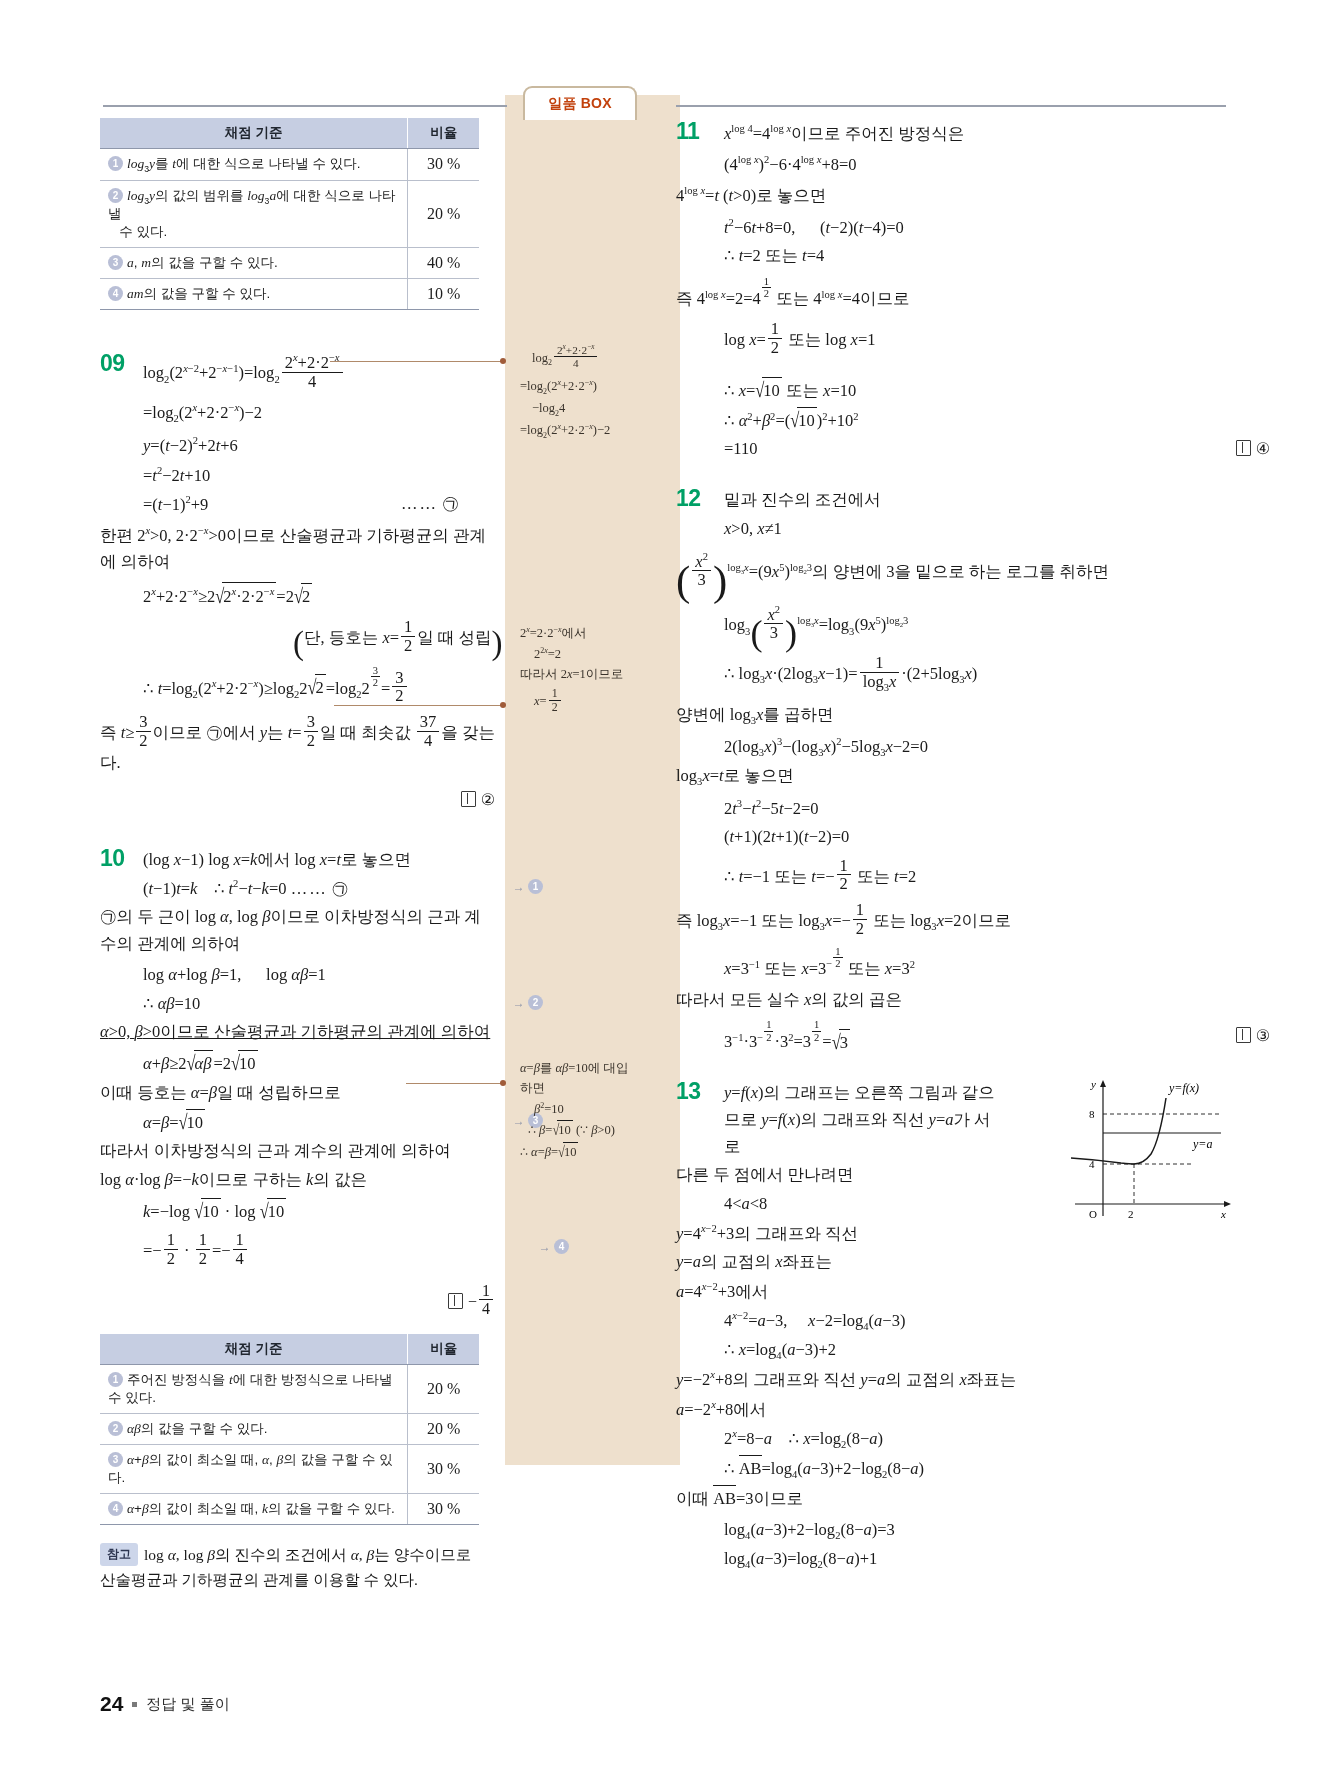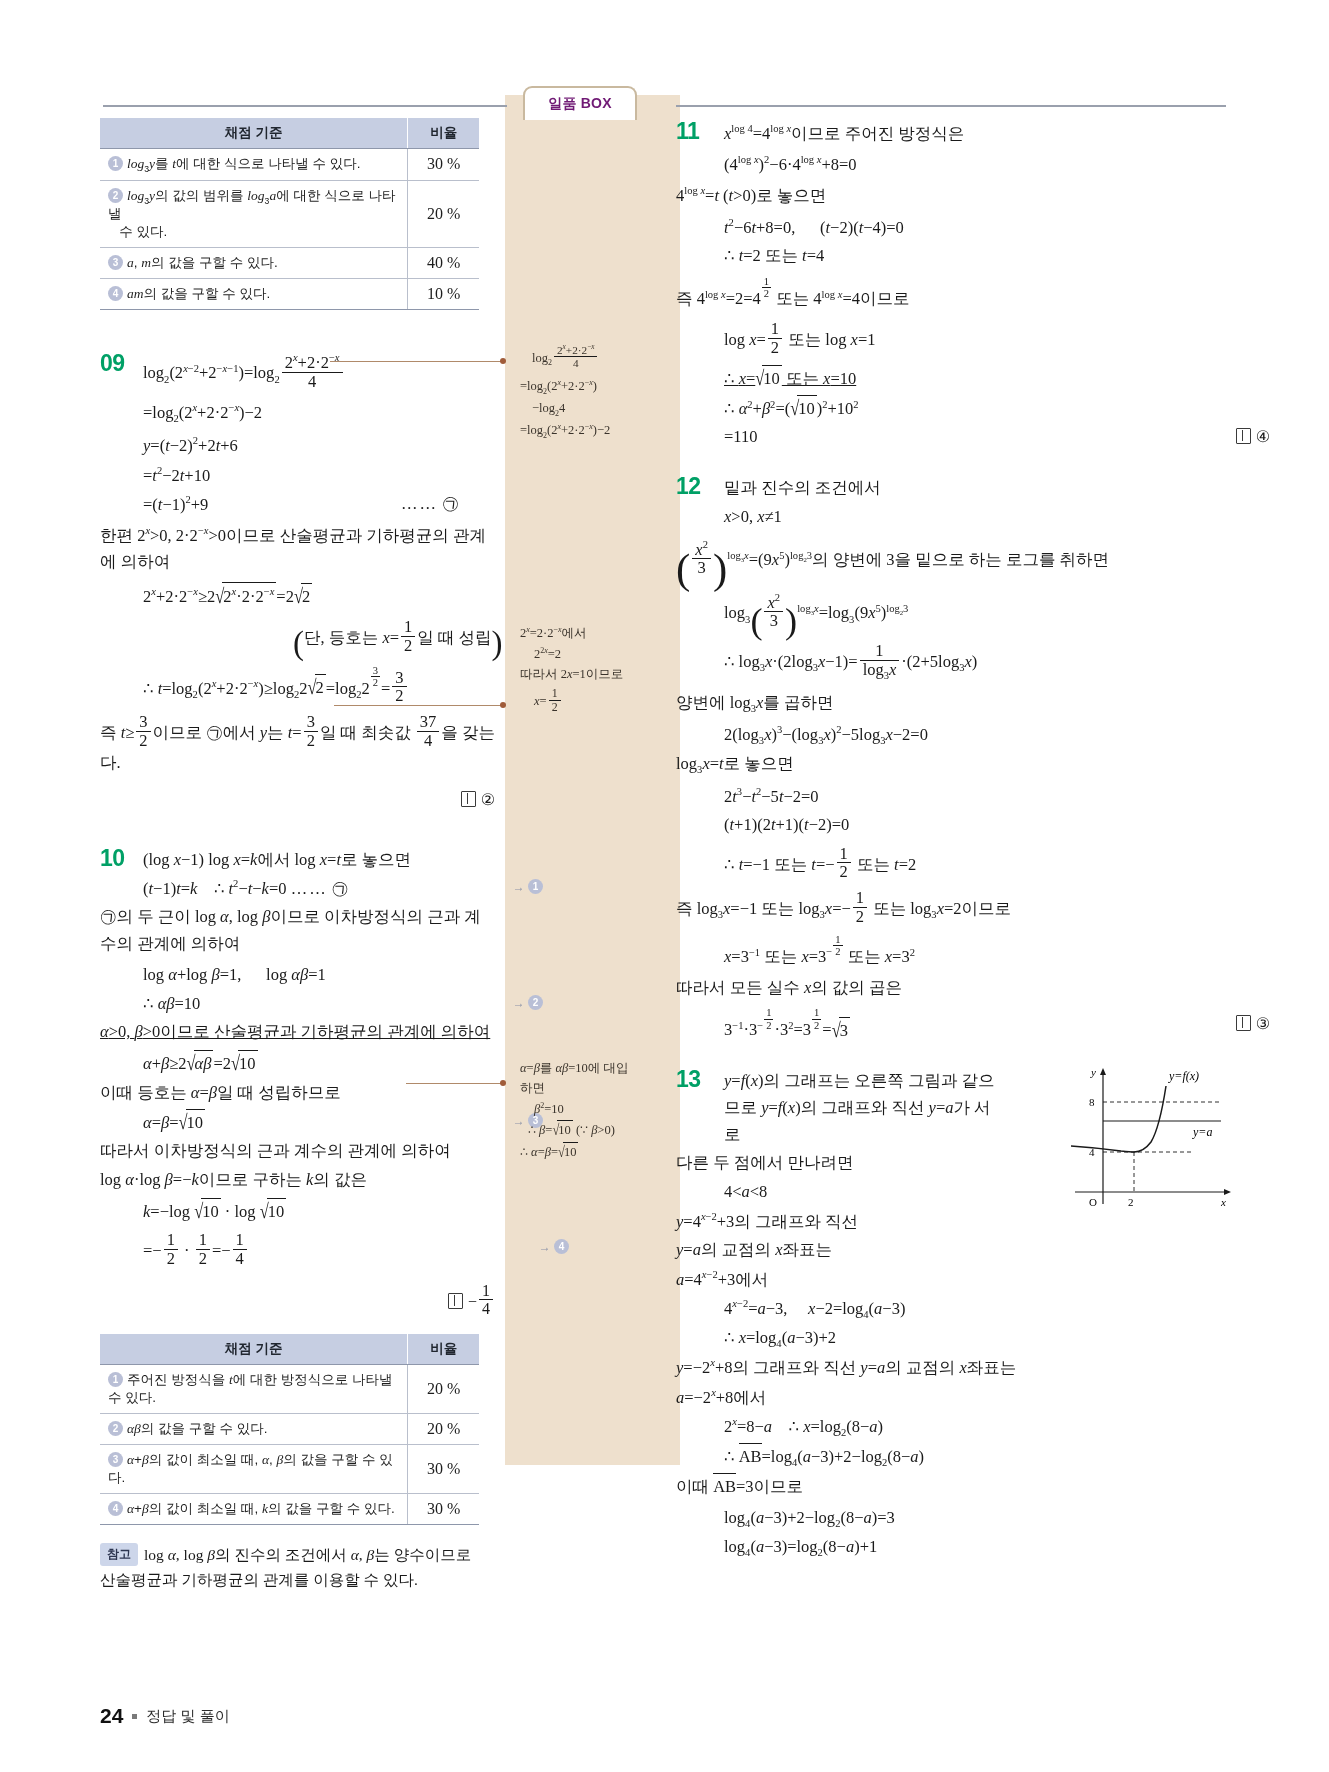--- a/index.html
+++ b/index.html
@@ -33,21 +33,21 @@
   .ilpum-tab{
     position:absolute;left:523px;top:86px;width:110px;height:32px;
     background:#ffffff;border:2px solid #c9b99f;border-bottom:none;
     border-radius:9px 9px 0 0;
     display:flex;align-items:center;justify-content:center;
     font-family:"Liberation Sans", sans-serif;
     font-size:14px;font-weight:bold;color:#2d2d2d;
     letter-spacing:.2px;
     z-index:6;
   }
-  .ilpum-tab .b{color:#701a75;}
+  .ilpum-tab .b{color:#c2410c;}
 
   
   .col-left{
     position:absolute;left:100px;top:118px;width:395px;
   }
   .col-right{
     position:absolute;left:676px;top:118px;width:560px;
   }
   .col-mid{
     position:absolute;left:512px;top:118px;width:162px;
@@ -170,21 +170,21 @@
   }
 
   
   .graphbox{
     position:absolute;right:0px;top:0px;width:175px;height:160px;
   }
   .graphbox svg{display:block;}
 
   
   .footer{
-    position:absolute;left:100px;bottom:44px;
+    position:absolute;left:100px;bottom:56px;
     font-family:"Liberation Sans",sans-serif;
     font-size:15px;color:#2c2c2c;display:flex;align-items:center;gap:9px;
   }
   .footer .pg{font-size:21px;font-weight:bold;color:#111;}
   .footer .sq{
     display:inline-block;width:5px;height:5px;background:#7a7a7a;
     vertical-align:3px;
   }
 </style>
 </head>
@@ -427,21 +427,21 @@
         </div>
         <div class="ln ind1">
           ∴ <span class="mi">t</span>=2 또는 <span class="mi">t</span>=4
         </div>
         <div class="ln noind2" style="margin-top:6px;">
           즉 4<sup>log <span class="mi">x</span></sup>=2=4<sup><span class="sfrac" style="font-size:100%;vertical-align:0.05em;"><span class="nu">1</span><span class="de">2</span></span></sup> 또는 4<sup>log <span class="mi">x</span></sup>=4이므로
         </div>
         <div class="ln ind2" style="margin-top:8px;">
           log <span class="mi">x</span>=<span class="frac"><span class="nu">1</span><span class="de">2</span></span> 또는 log <span class="mi">x</span>=1
         </div>
-        <div class="ln ind1" style="margin-top:8px;text-decoration:underline;">
+        <div class="ln ind1" style="margin-top:20px;">
           ∴ <span class="mi">x</span>=<span class="radsym">√</span><span class="rad">10</span> 또는 <span class="mi">x</span>=10
         </div>
         <div class="ln ind1" style="margin-top:2px;">
           ∴ <span class="mi">α</span><sup>2</sup>+<span class="mi">β</span><sup>2</sup>=(<span class="radsym">√</span><span class="rad">10</span>)<sup>2</sup>+10<sup>2</sup>
         </div>
         <div class="ln ind3" style="position:relative;">
           =110
           <span class="ansbadge" style="top:0;font-size:16px;right:-34px;"><span class="bookicon"></span><span>④</span></span>
         </div>
       </div>

